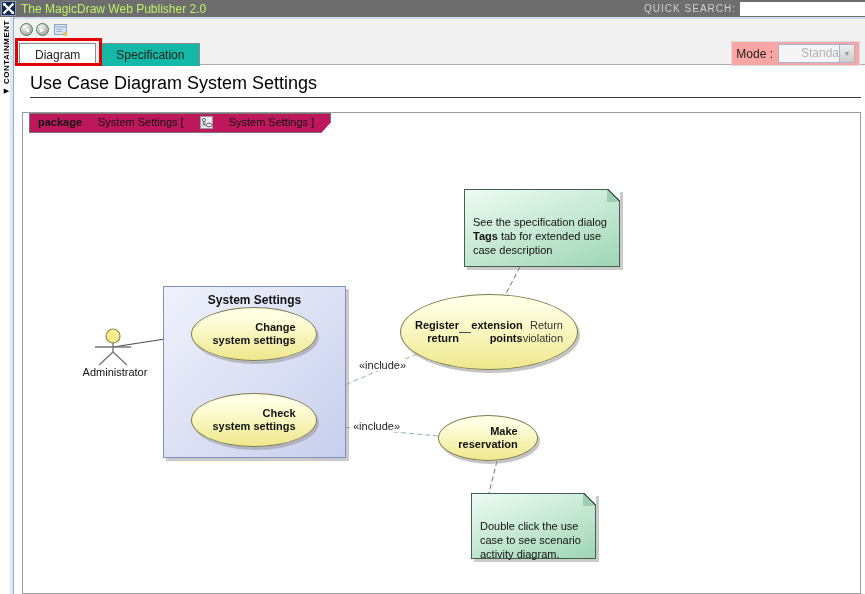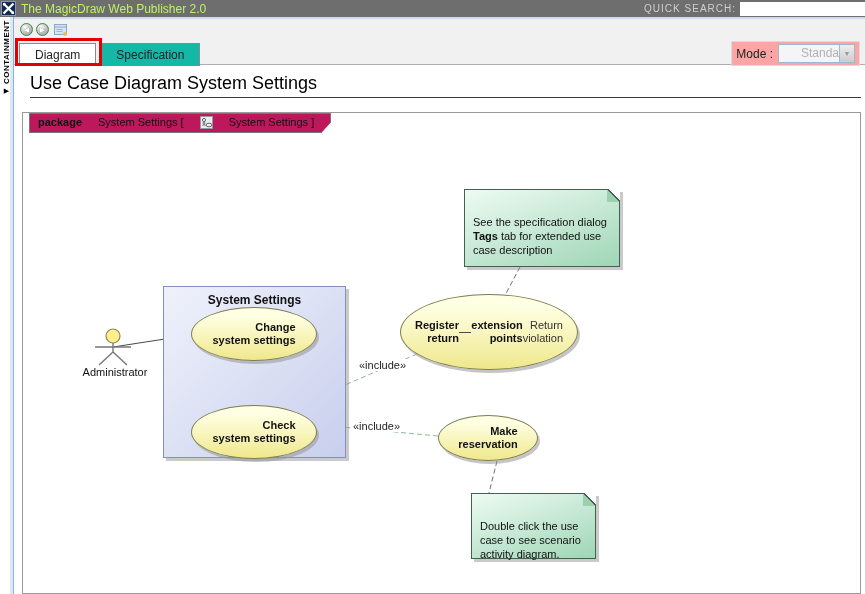--- a/index.html
+++ b/index.html
@@ -189,21 +189,21 @@
 
   <div class="pkg" style="left:140px; top:173px; width:183px; height:172px;">
     <div class="pkg-title">System Settings</div>
   </div>
 
   <div class="uc" style="left:168px; top:194px; width:126px; height:54px;">
     <span>Change
 system settings</span>
   </div>
 
-  <div class="uc" style="left:168px; top:292px; width:126px; height:54px;">
+  <div class="uc" style="left:168px; top:280px; width:126px; height:54px;">
     <span>Check
 system settings</span>
   </div>
 
   <div class="uc" style="left:377px; top:181px; width:178px; height:76px; padding:0 14px;">
     <span>Register return</span>
     <div class="uc-divider"></div>
     <span>extension points</span>
     <span class="uc-ext">Return violation</span>
   </div>

